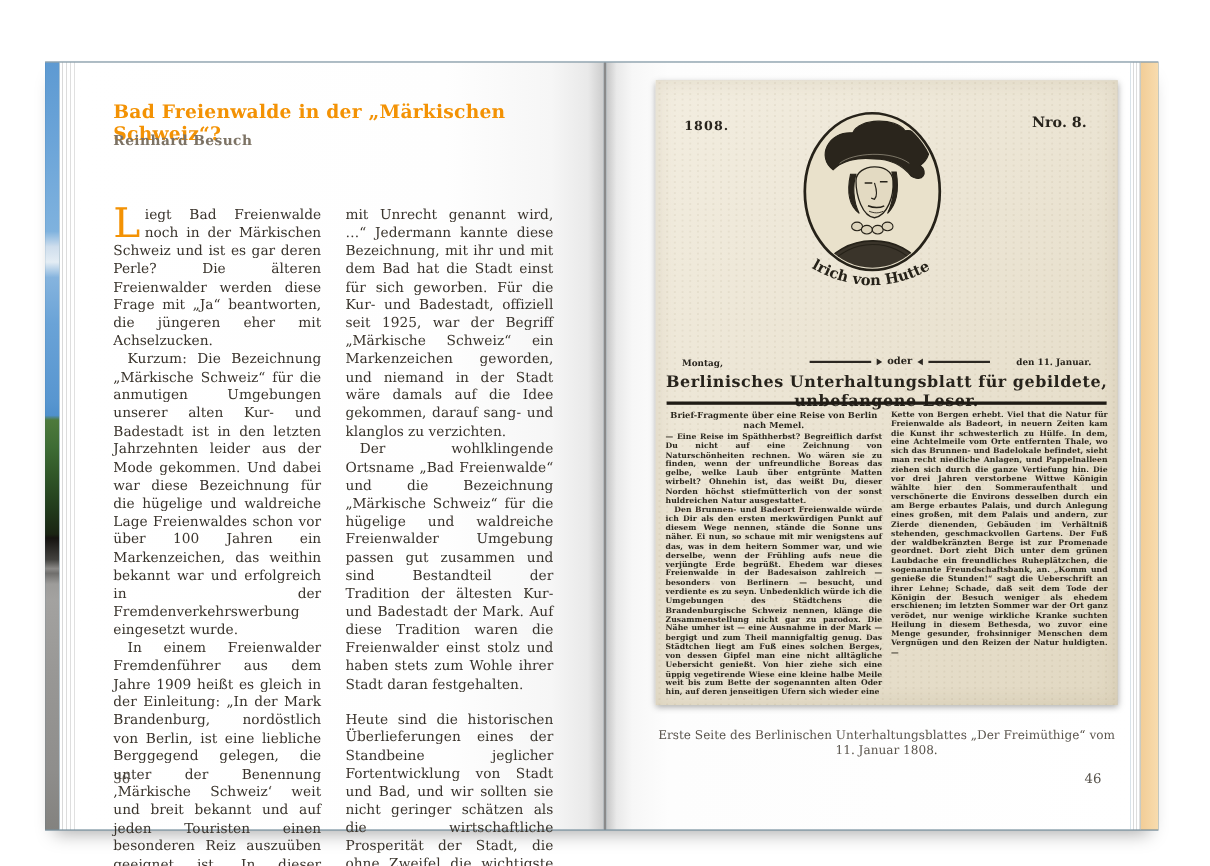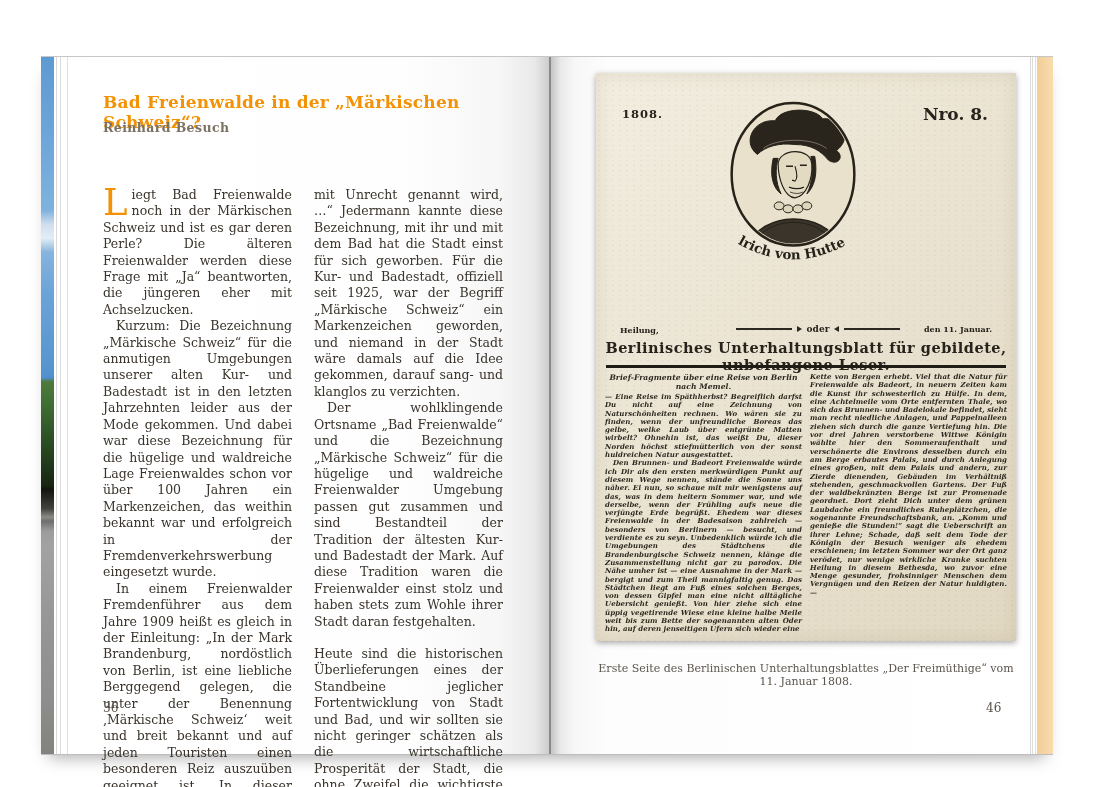--- a/index.html
+++ b/index.html
@@ -55,41 +55,41 @@
   
   .newspaper { position:absolute; left:45px; top:16px; width:420px; height:568px;
     background-color:#ece4d0;
     background-image:radial-gradient(rgba(118,98,58,0.08) 1px, transparent 1px),
                      linear-gradient(135deg, rgba(255,255,255,0.35), rgba(130,110,70,0.10));
     background-size:7px 5px, 100% 100%;
     box-shadow:0 2px 6px rgba(0,0,0,0.35), inset 0 0 18px rgba(120,100,60,0.14);
     color:#27231c; }
 
   .np-year  { position:absolute; left:26px;  top:34px; font-size:11.5px; font-weight:bold; letter-spacing:1px; }
-  .np-issue { position:absolute; right:28px; top:31px; font-size:17px; font-weight:bold; }
+  .np-issue { position:absolute; right:28px; top:31px; font-size:13px; font-weight:bold; }
 
   .np-portrait { position:absolute; left:127px; top:26px; width:140px; height:188px; }
 
   .np-masthead { position:absolute; left:0; top:210px; width:100%; text-align:center;
     font-size:27px; font-weight:bold; letter-spacing:9px; white-space:nowrap; }
 
   .np-metaline { position:absolute; left:0; top:251px; width:100%; height:12px; }
   .np-day  { position:absolute; left:24px; top:1px; font-size:8px; font-weight:bold; }
   .np-date { position:absolute; right:24px; top:0; font-size:8px; font-weight:bold; }
   .np-oder { position:absolute; left:0; top:0; width:100%; display:flex; align-items:center; justify-content:center; gap:5px;
     font-size:9px; font-weight:bold;padding-left:24px; }
   .np-dash { width:56px; height:1.4px; background:#2b2721; }
   .arr-r { width:0; height:0; border-left:5px solid #2b2721; border-top:3px solid transparent; border-bottom:3px solid transparent; }
   .arr-l { width:0; height:0; border-right:5px solid #2b2721; border-top:3px solid transparent; border-bottom:3px solid transparent; }
 
   .np-subtitle { position:absolute; left:0; top:266px; width:100%; text-align:center;
     font-size:14.5px; font-weight:bold; letter-spacing:0.5px; }
   .np-rule { position:absolute; left:10px; right:10px; top:292px; height:2.5px; background:#1f1b15; }
 
-  .np-cols { position:absolute; left:9px; top:300px; width:402px; display:flex; gap:8px;font-style:italic; }
+  .np-cols { position:absolute; left:9px; top:300px; width:402px; display:flex; gap:8px; }
   .np-col { width:197px; font-size:7px; line-height:8.3px; text-align:justify; font-weight:bold;
     color:#2c281f; letter-spacing:0.05px; }
   .np-head { text-align:center; font-size:7.6px; line-height:9px; margin-bottom:2px; }
   .np-col p.ind { text-indent:8px; }
 
   .photo-caption { position:absolute; left:45px; top:605px; width:420px; text-align:center;
     font-size:11px; color:#5a544c; }
 </style>
 </head>
 <body>
@@ -159,21 +159,21 @@
           <path d="M 40 50 C 52 40 88 38 104 50" fill="none" stroke="#e9e1cb" stroke-width="0.8" opacity="0.5"></path>
         </g>
         <path id="capPath" d="M 14 146 Q 70 178 126 146" fill="none" stroke="none"></path>
         <text font-size="13.5" font-weight="bold" fill="#262219" font-family="DejaVu Serif, serif">
           <textPath href="#capPath" startOffset="50%" text-anchor="middle">Ulrich von Hutten.</textPath>
         </text>
       </svg>
 
 
       <div class="np-metaline">
-        <span class="np-day">Heilung,</span>
+        <span class="np-day">Montag,</span>
         <div class="np-oder">
           <span class="np-dash"></span>
             <span class="arr-r"></span>
           <span>oder</span>
           <span class="arr-l"></span>
             <span class="np-dash"></span>
         </div>
         <span class="np-date">den 11. Januar.</span>
       </div>
 

